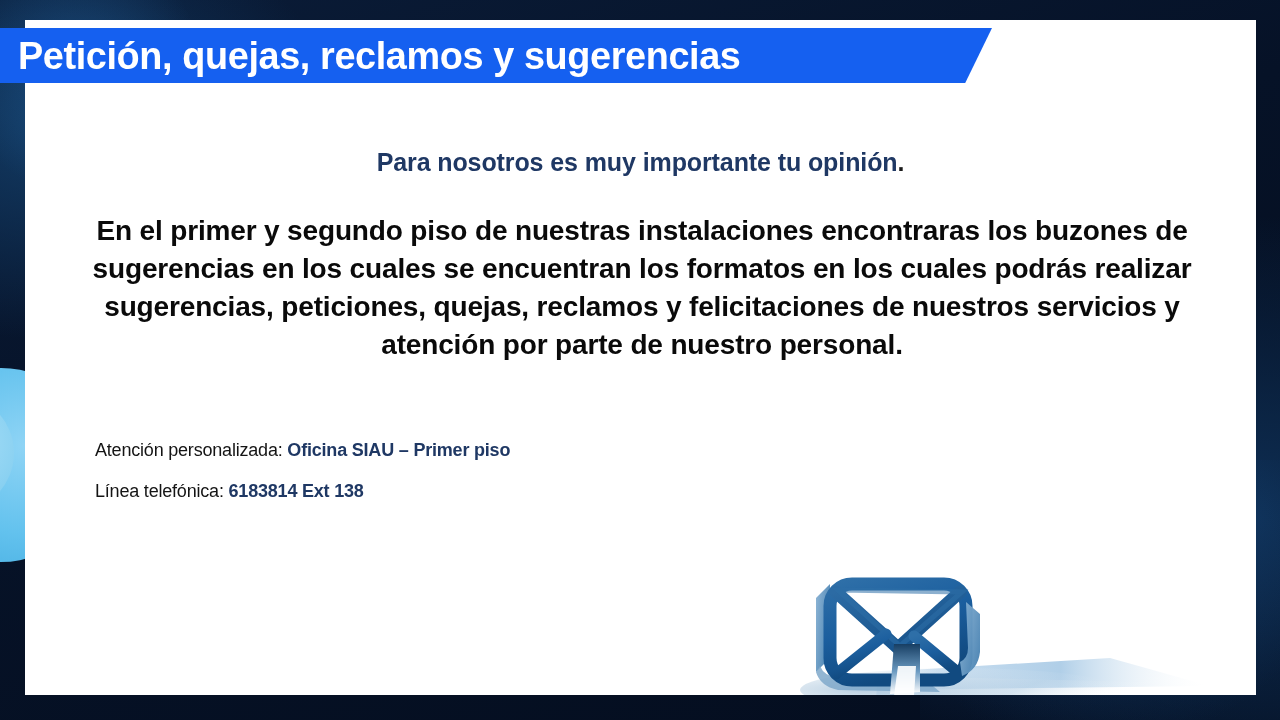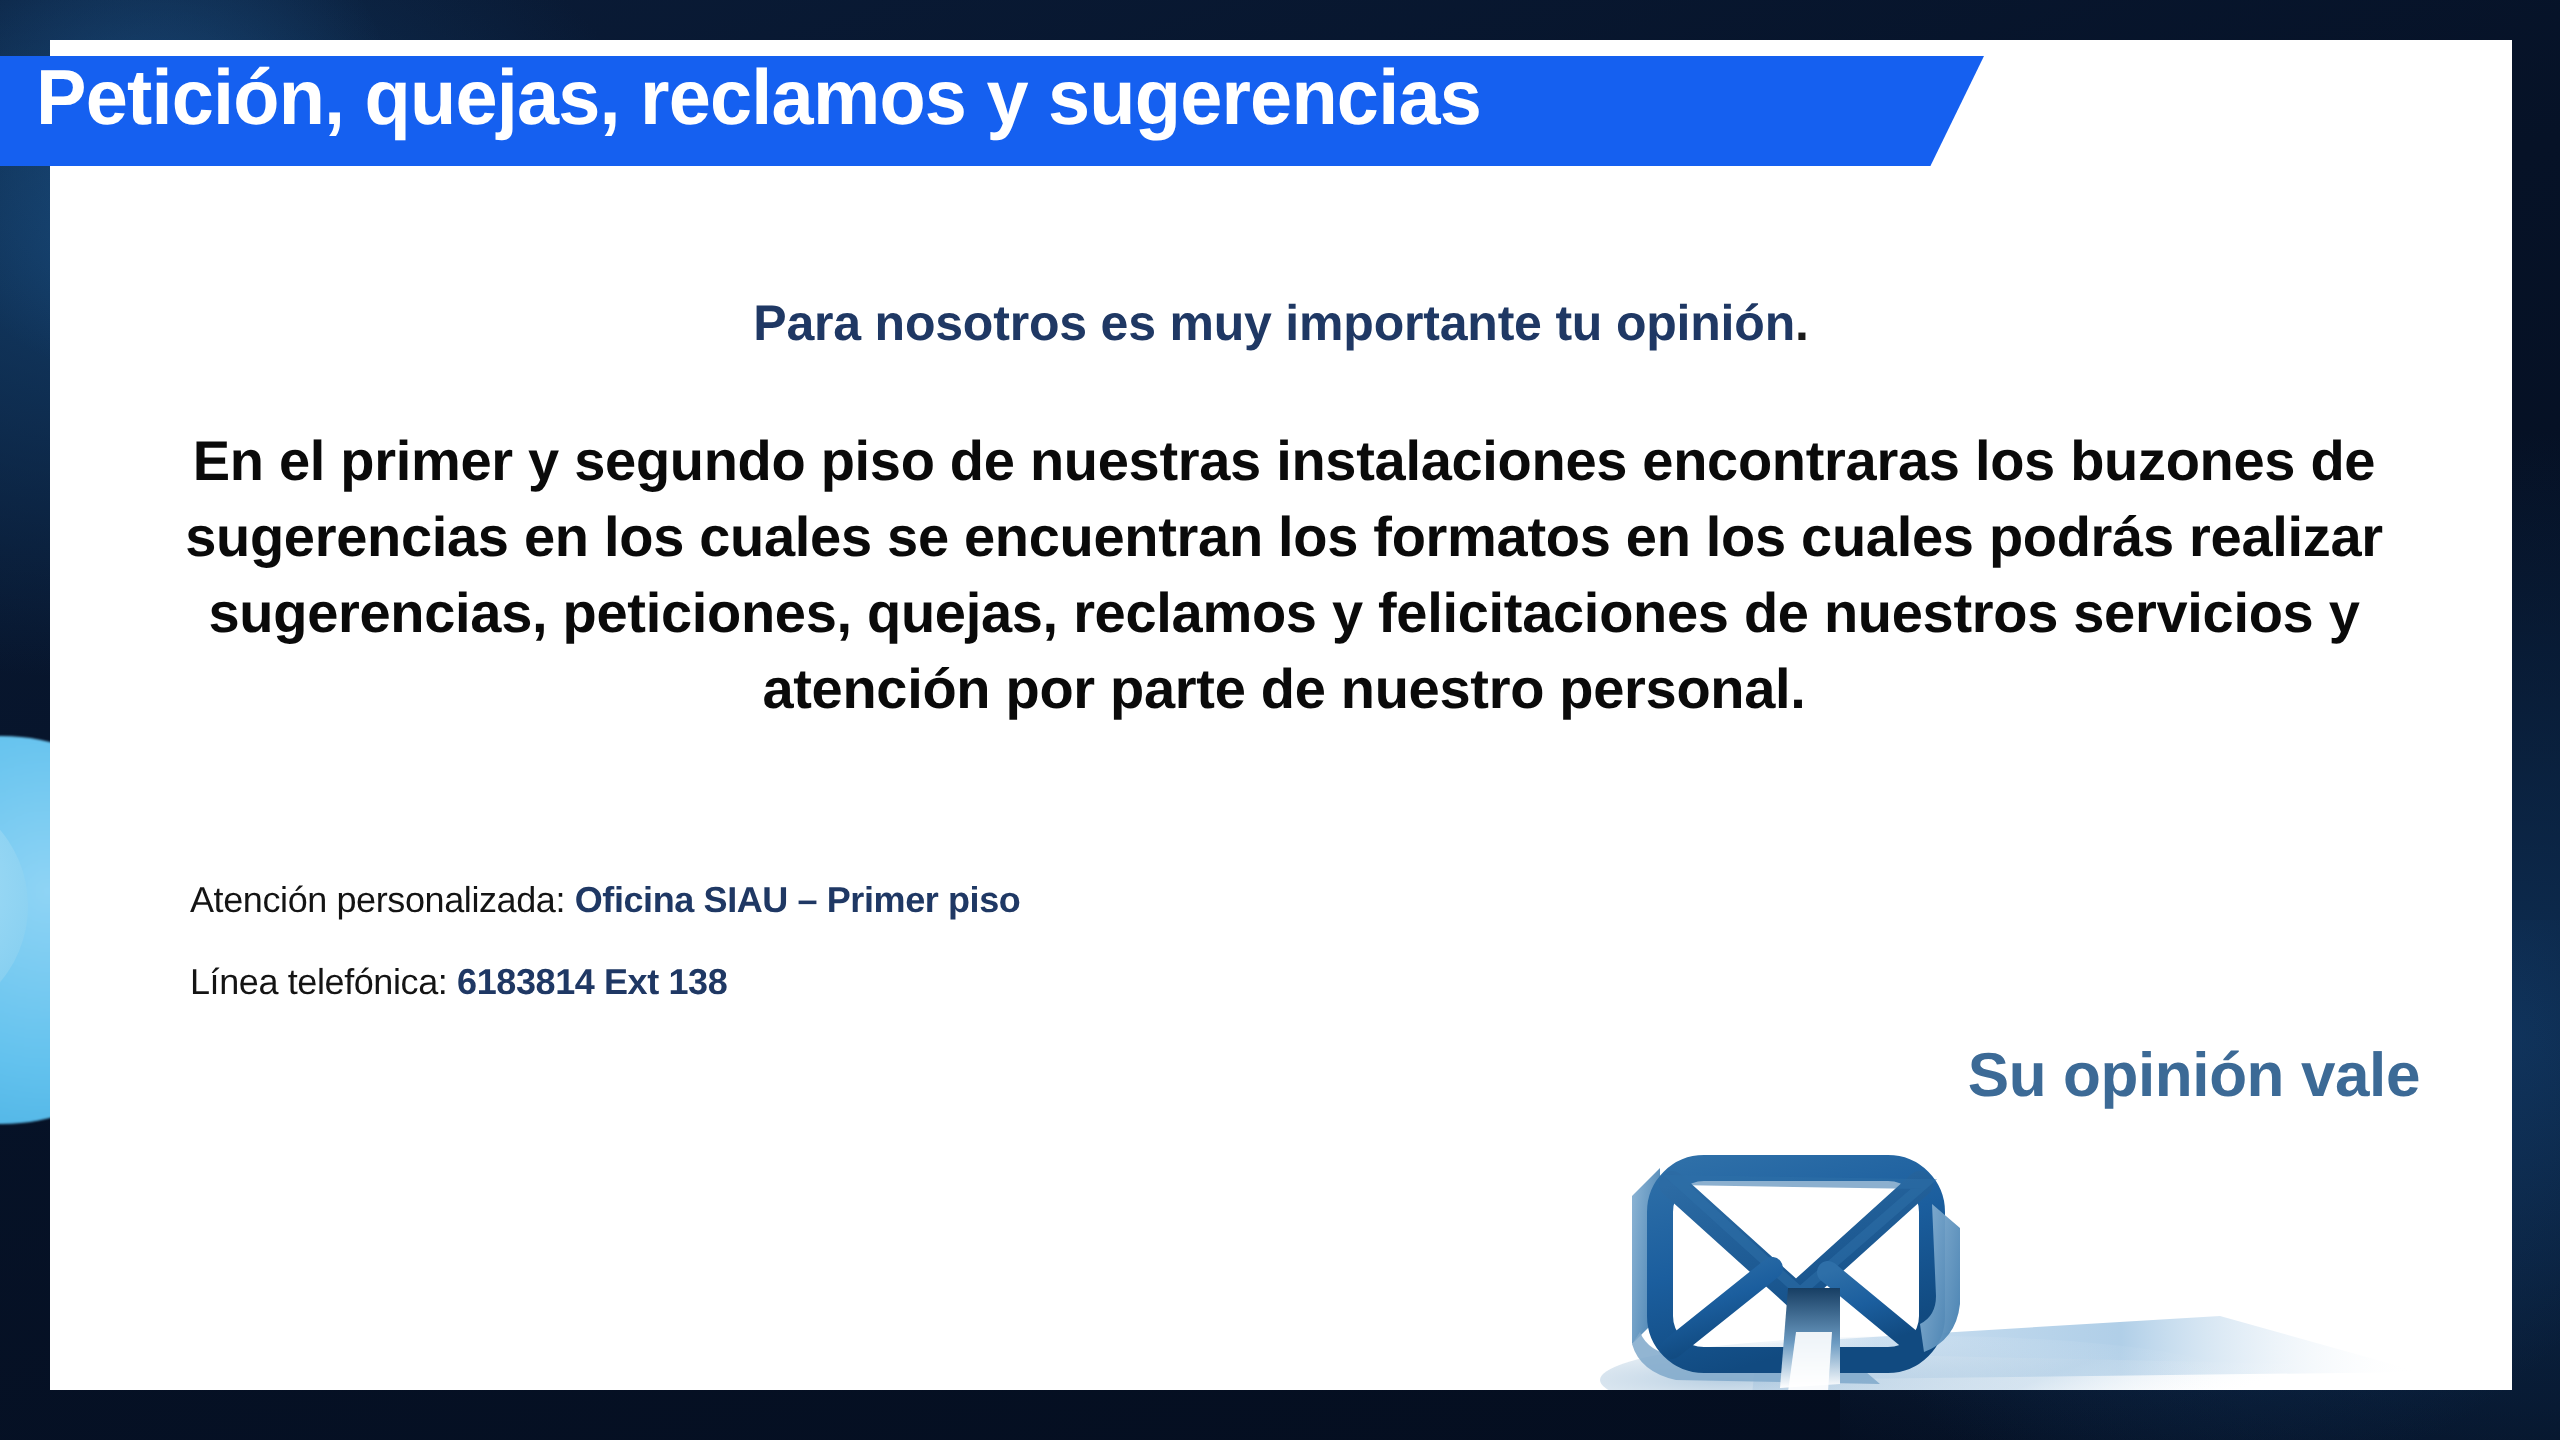--- a/index.html
+++ b/index.html
@@ -56,21 +56,21 @@
   }
 
   
   #title-banner {
     position:absolute;
     left:0px; top:28px;
     width:992px; height:55px;
     background:#1560F0;
     z-index:20;
     clip-path:polygon(0 0, 100% 0, 97.3% 100%, 0 100%);
-    display:flex; align-items:flex-start;
+    display:flex; align-items:center;
   }
   #title-text {
     color:#FFFFFF;
     font-family:"Liberation Sans", sans-serif;
     font-weight:bold;
     font-size:39px;
     letter-spacing:-0.4px;
     white-space:nowrap;
     margin-left:18px;
     transform:scaleX(0.97);
@@ -153,21 +153,20 @@
 
     <div id="lead-line"><span>Para nosotros es muy importante tu opinión</span><span class="period">.</span></div>
 
     <div id="paragraph">En el primer y segundo piso de nuestras instalaciones encontraras los buzones de sugerencias en los cuales se encuentran los formatos en los cuales podrás realizar sugerencias, peticiones, quejas, reclamos y felicitaciones de nuestros servicios y atención por parte de nuestro personal.</div>
 
     <div id="contact">
       <div class="row"><span class="label">Atención personalizada: </span><span class="value">Oficina SIAU – Primer piso</span></div>
       <div class="row"><span class="label">Línea telefónica: </span><span class="value">6183814 Ext 138</span></div>
     </div>
 
-    <div id="tagline">Su opinión vale</div>
 
     <div id="envelope-art">
       <svg viewBox="0 0 480 175" xmlns="http://www.w3.org/2000/svg">
         <defs>
           <linearGradient id="beamGrad" x1="0" y1="0" x2="1" y2="0">
             <stop offset="0%" stop-color="#FFFFFF" stop-opacity="0.95"></stop>
             <stop offset="18%" stop-color="#C9DEF0" stop-opacity="0.95"></stop>
             <stop offset="55%" stop-color="#9DC3E2" stop-opacity="0.80"></stop>
             <stop offset="100%" stop-color="#FFFFFF" stop-opacity="0"></stop>
           </linearGradient>

